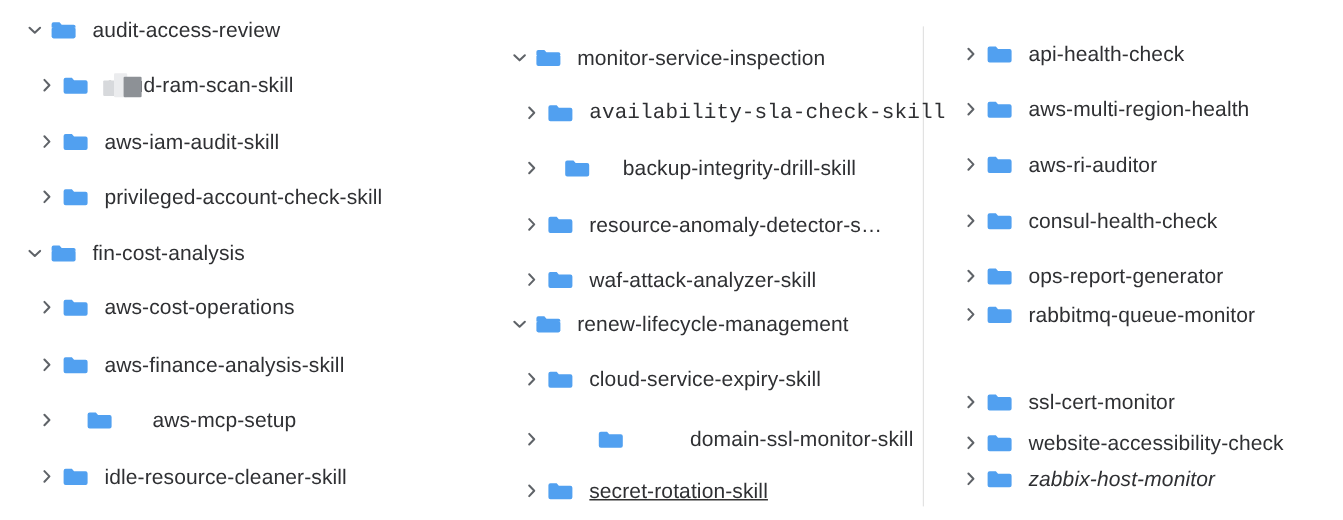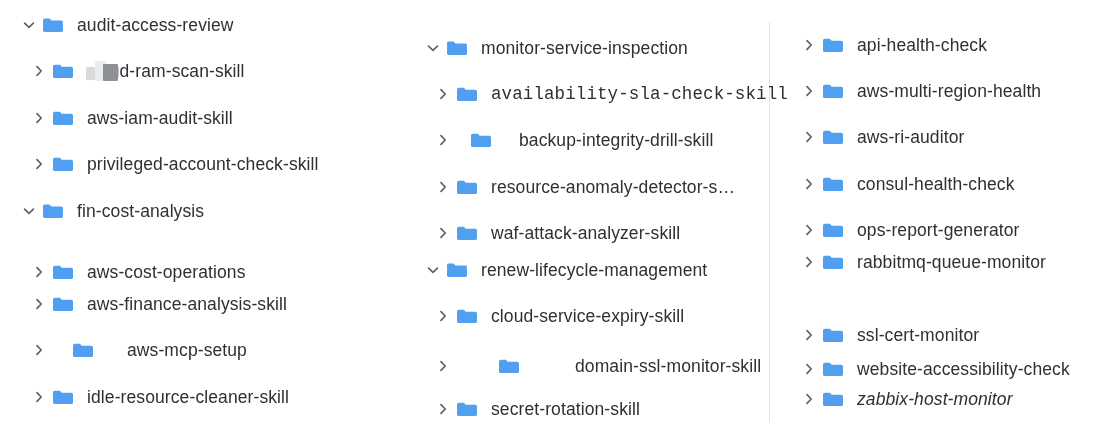--- a/index.html
+++ b/index.html
@@ -167,21 +167,21 @@
           </svg>
         </span>
         <span class="folder-icon">
           <svg width="22" height="18" viewBox="0 0 22 18">
             <path d="M1 4.2 A1.6 1.6 0 0 1 2.6 2.6 H7.6 L9.4 4.6 H19.4 A1.6 1.6 0 0 1 21 6.2 V6.9 H1 Z" fill="#51a0f0"></path>
             <rect x="1" y="6.4" width="20" height="9.6" rx="1.7" fill="#51a0f0"></rect>
           </svg>
         </span>
         <span class="row-label">fin-cost-analysis</span>
       </div>
-      <div class="tree-row depth-1" style="top: 257px;">
+      <div class="tree-row depth-1" style="top: 241px;">
         <span class="chevron">
           <svg width="14" height="14" viewBox="0 0 14 14">
             <path d="M5.0 2.6 L9.2 7 L5.0 11.4" fill="none" stroke="#5f6368" stroke-width="1.7" stroke-linecap="round" stroke-linejoin="round"></path>
           </svg>
         </span>
         <span class="folder-icon">
           <svg width="22" height="18" viewBox="0 0 22 18">
             <path d="M1 4.4 A1.7 1.7 0 0 1 2.7 2.7 H7.9 L9.7 4.8 H19.3 A1.7 1.7 0 0 1 21 6.5 V14.4 A1.7 1.7 0 0 1 19.3 16.1 H2.7 A1.7 1.7 0 0 1 1 14.4 Z" fill="#51a0f0"></path>
           </svg>
         </span>
@@ -327,21 +327,21 @@
             <path d="M5.0 2.6 L9.2 7 L5.0 11.4" fill="none" stroke="#5f6368" stroke-width="1.7" stroke-linecap="round" stroke-linejoin="round"></path>
           </svg>
         </span>
         <span class="folder-icon">
           <svg width="22" height="18" viewBox="0 0 22 18">
             <path d="M1 4.4 A1.7 1.7 0 0 1 2.7 2.7 H7.9 L9.7 4.8 H19.3 A1.7 1.7 0 0 1 21 6.5 V14.4 A1.7 1.7 0 0 1 19.3 16.1 H2.7 A1.7 1.7 0 0 1 1 14.4 Z" fill="#51a0f0"></path>
           </svg>
         </span>
         <span class="row-label">domain-ssl-monitor-skill</span>
       </div>
-      <div class="tree-row depth-1" style="top: 394px;">
+      <div class="tree-row depth-1" style="top: 394px; text-decoration: underline;">
         <span class="chevron">
           <svg width="14" height="14" viewBox="0 0 14 14">
             <path d="M5.0 2.6 L9.2 7 L5.0 11.4" fill="none" stroke="#5f6368" stroke-width="1.7" stroke-linecap="round" stroke-linejoin="round"></path>
           </svg>
         </span>
         <span class="folder-icon">
           <svg width="22" height="18" viewBox="0 0 22 18">
             <path d="M1 4.4 A1.7 1.7 0 0 1 2.7 2.7 H7.9 L9.7 4.8 H19.3 A1.7 1.7 0 0 1 21 6.5 V14.4 A1.7 1.7 0 0 1 19.3 16.1 H2.7 A1.7 1.7 0 0 1 1 14.4 Z" fill="#51a0f0"></path>
           </svg>
         </span>

